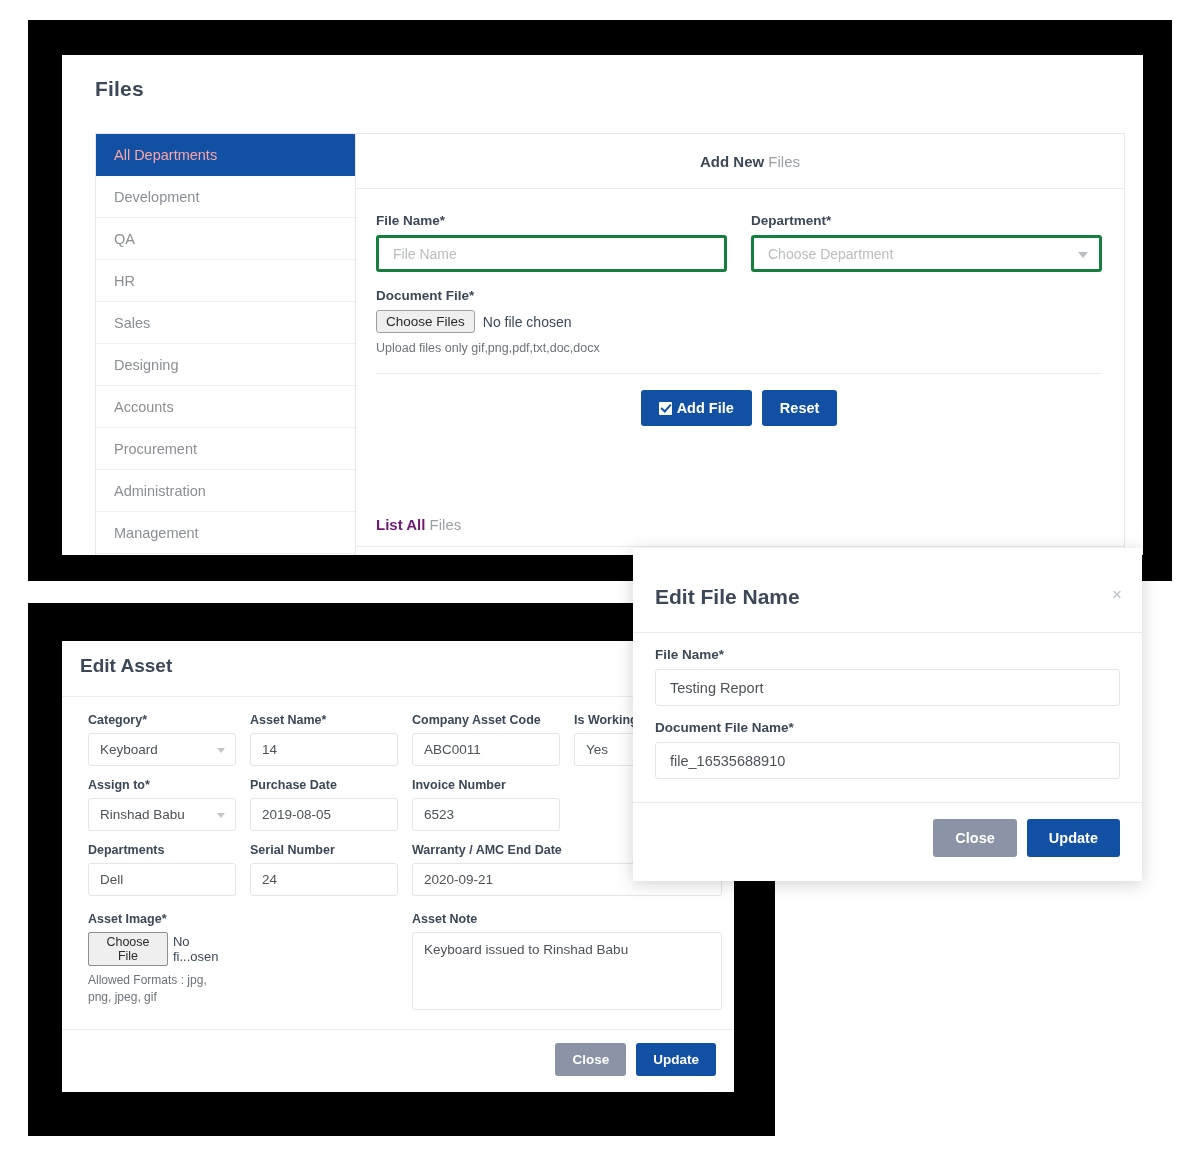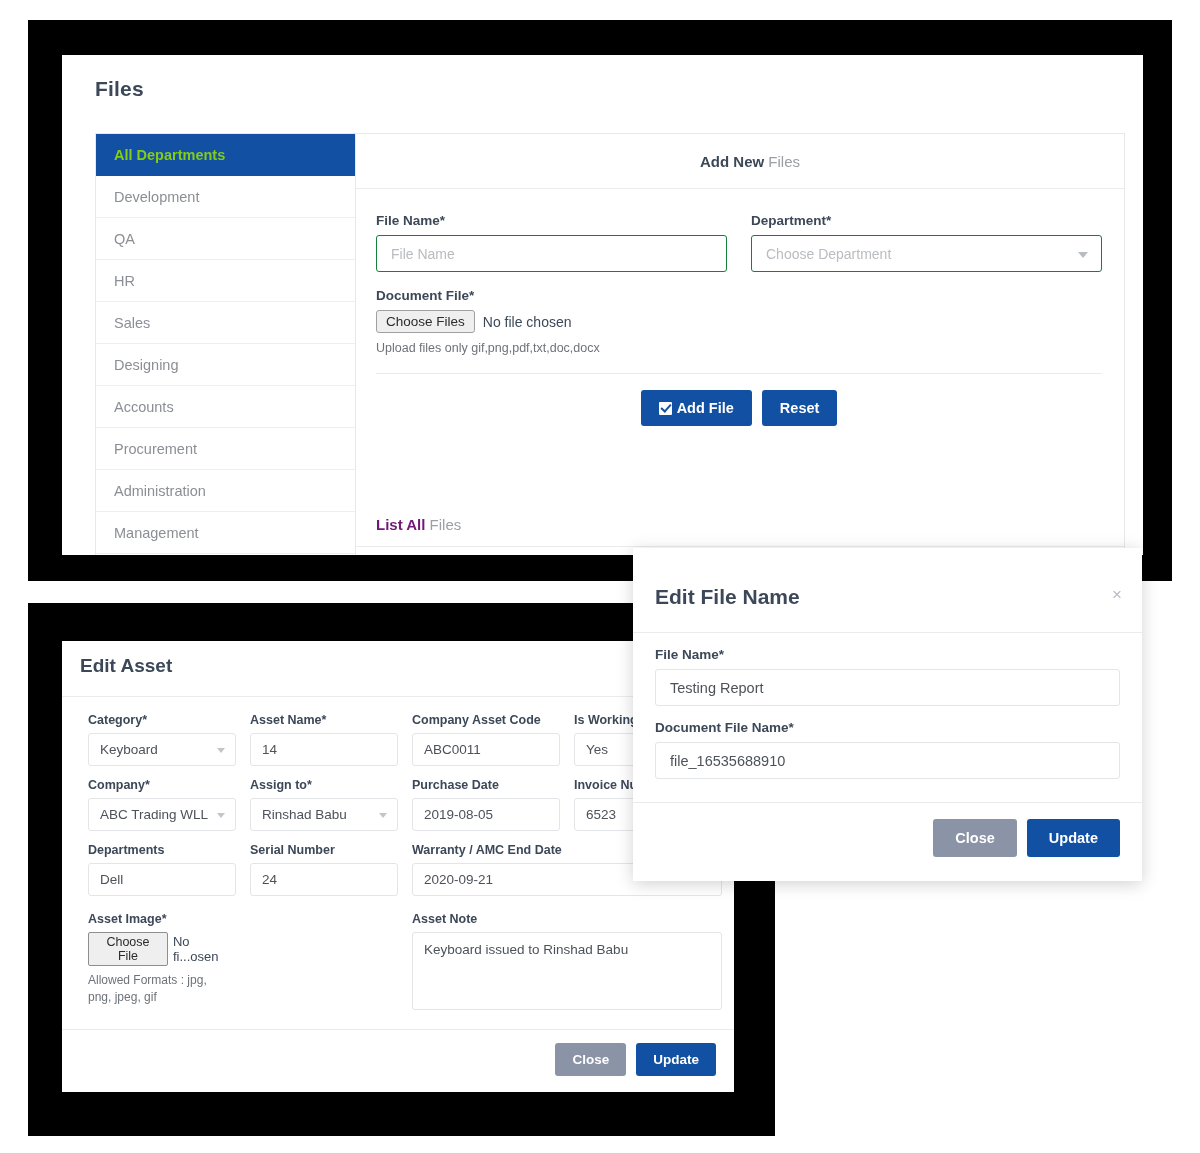--- a/index.html
+++ b/index.html
@@ -30,35 +30,35 @@
   #files-body { position: absolute; left: 33px; top: 78px; right: 18px; bottom: 0; display: flex; }
 
   
   #dept-list { width: 261px; flex: 0 0 261px; border: 1px solid #e6e8ec; border-bottom:none; background:#fff; }
   .dept-item {
     height: 42px; line-height: 42px; padding: 0 18px;
     font-size: 14.5px; color: #8b8f95;
     border-bottom: 1px solid #eceef1;
     background: #fff; cursor: pointer; white-space: nowrap; overflow: hidden;
   }
-  .dept-item.active { background: #1250a3; color: #84cc16; font-weight: bold; border-bottom-color:#1250a3; }
+  .dept-item.active { background: #1250a3; color: #fca5a5; font-weight: normal; border-bottom-color:#1250a3; }
 
   
   #files-right { flex: 1; border: 1px solid #e6e8ec; border-left: none; border-bottom:none; background:#fff; position: relative; }
   .panel-head {
     height: 55px; line-height: 55px; padding: 0 0 0 20px;
     border-bottom: 1px solid #ececec; font-size: 15px; color: #9aa0a6; text-align: center;
   }
   .panel-head b { color: #3c4858; font-weight: bold; }
   .form-area { padding: 24px 22px 0 20px; }
   .row { display: flex; gap: 24px; }
   .col { flex: 1; min-width: 0; }
   .fld-label { font-size: 13.5px; font-weight: bold; color: #3c4858; margin-bottom: 7px; }
   .inp {
-    width: 100%; height: 37px; border: 1px solid #15803d; border-radius: 3px;
+    width: 100%; height: 37px; border: 3px solid #15803d; border-radius: 3px;
     background: #fff; padding: 0 14px; font-size: 14px; color: #495057;
     font-family: "Liberation Sans", sans-serif;
   }
   .inp::placeholder { color: #b9bcc0; }
   .sel-wrap { position: relative; }
   .sel-caret {
     position: absolute; right: 14px; top: 50%; margin-top: -2px;
     width: 0; height: 0; border-left: 5px solid transparent; border-right: 5px solid transparent;
     border-top: 6px solid #b9bcc0; pointer-events: none;
   }
@@ -240,27 +240,20 @@
           <input class="a-inp" value="ABC0011" style="">
         </div>
         <div class="a-cell">
           <div class="a-label">Is Working?</div>
           <input class="a-inp" readonly="" value="Yes" style="">
         </div>
       </div>
 
       <div class="a-grid">
         <div class="a-cell">
-          <div class="a-label">Company*</div>
-          <div class="a-sel">
-            <input class="a-inp" readonly="" value="ABC Trading WLL" style="">
-            <span class="a-caret"></span>
-          </div>
-        </div>
-        <div class="a-cell">
           <div class="a-label">Assign to*</div>
           <div class="a-sel">
             <input class="a-inp" readonly="" value="Rinshad Babu" style="">
             <span class="a-caret"></span>
           </div>
         </div>
         <div class="a-cell">
           <div class="a-label">Purchase Date</div>
           <input class="a-inp" value="2019-08-05" style="">
         </div>

